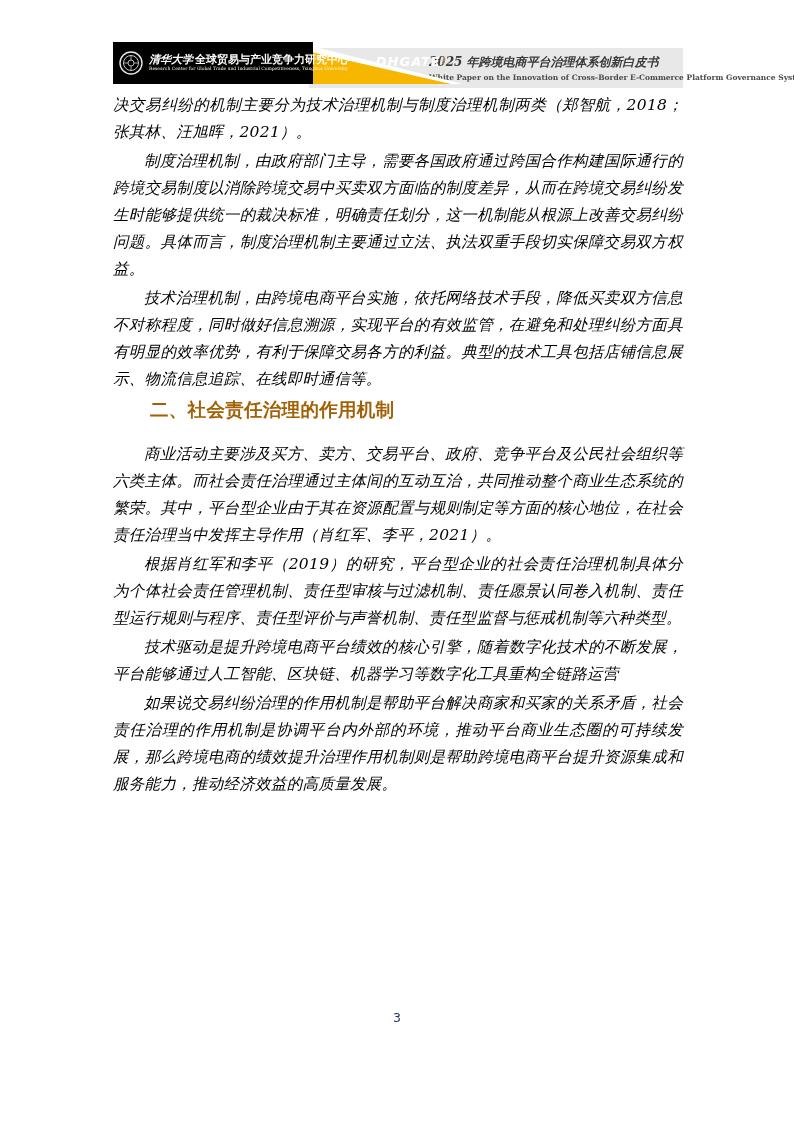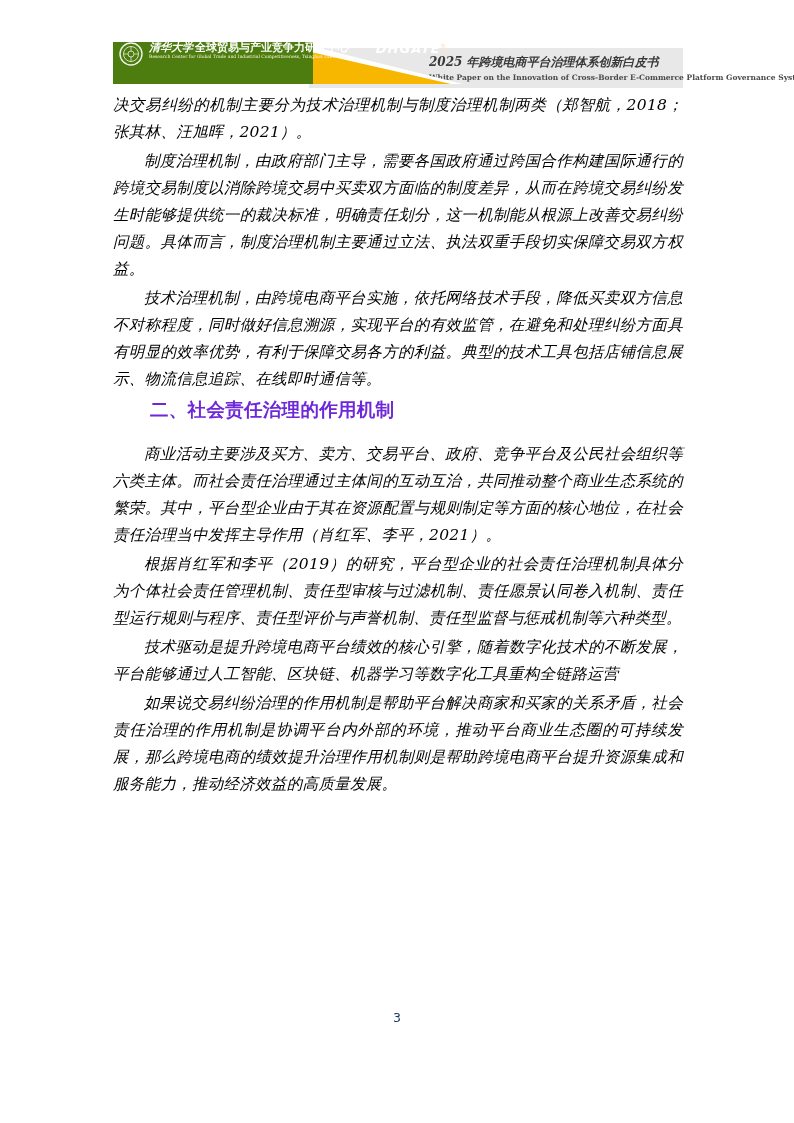--- a/index.html
+++ b/index.html
@@ -37,23 +37,23 @@
     justify-content: center;
     padding-left: 120px;
     box-sizing: border-box;
   }
   .band-yellow {
     position: absolute;
     left: 0;
     top: 0;
     width: 200px;
     height: 42px;
-    background: #4d7c0f;
-    display: flex;
-    align-items: flex-start;
+    background: #000000;
+    display: flex;
+    align-items: center;
     z-index: 2;
   }
   .wedge-white {
     position: absolute;
     left: 198px;
     top: 4px;
     width: 152px;
     height: 38px;
     background: #ffffff;
     clip-path: polygon(0 0, 100% 100%, 0 100%);
@@ -153,21 +153,21 @@
   }
   .content p.no-indent {
     text-indent: 0;
   }
   .content h2 {
     font-size: 18.5px;
     font-weight: bold;
     margin: 4px 0 18px 0;
     text-indent: 2em;
     line-height: 26px;
-    color: #6d28d9;
+    color: #a16207;
   }
 
   
   .page-number {
     position: absolute;
     left: 0;
     right: 0;
     top: 1010px;
     text-align: center;
     font-size: 12.5px;

